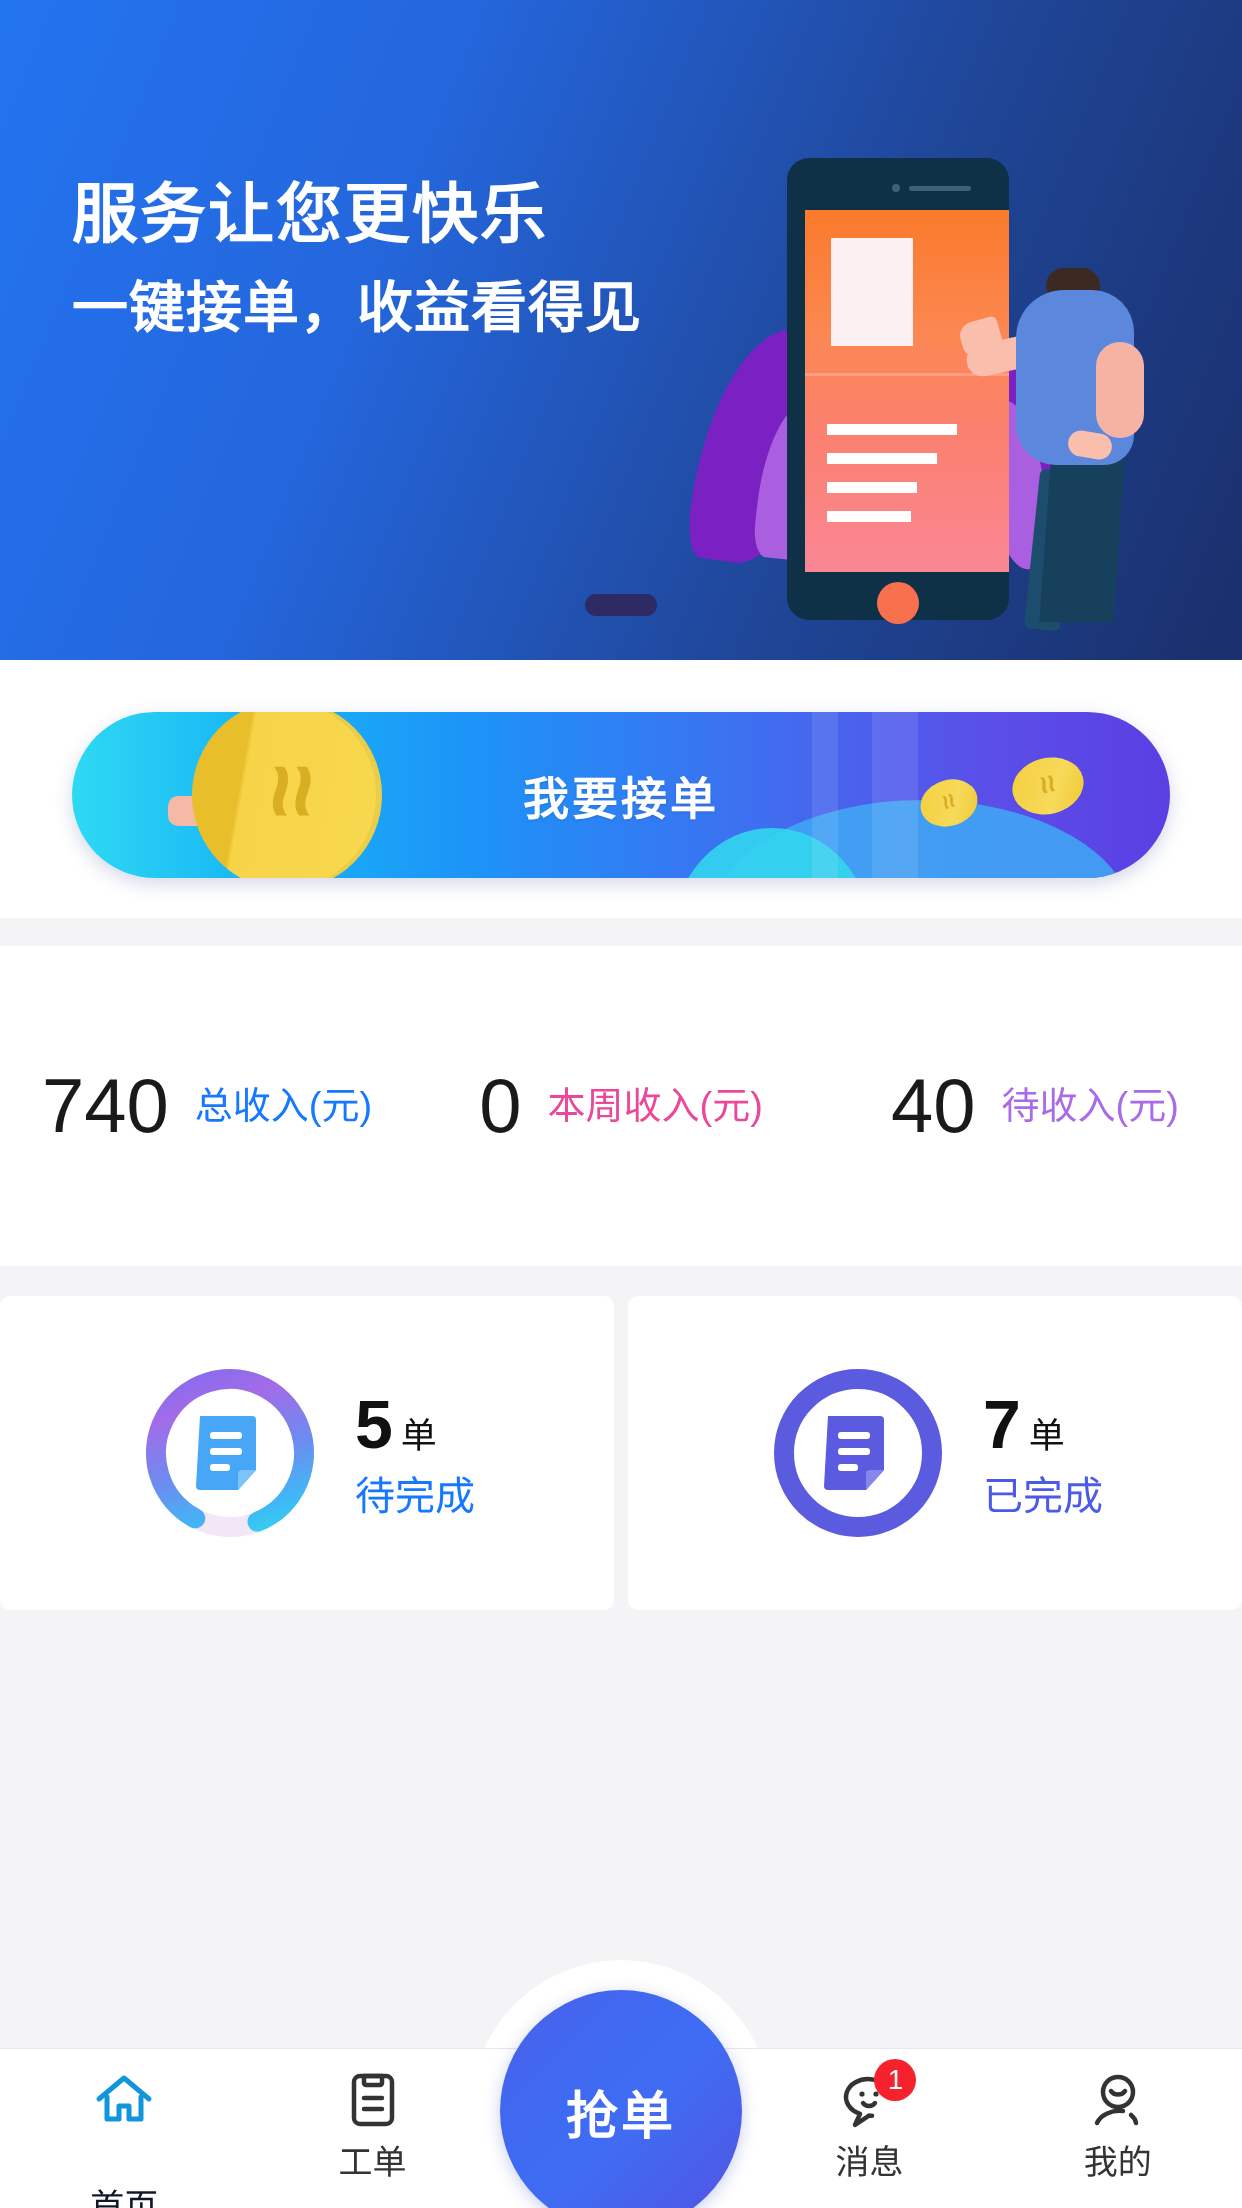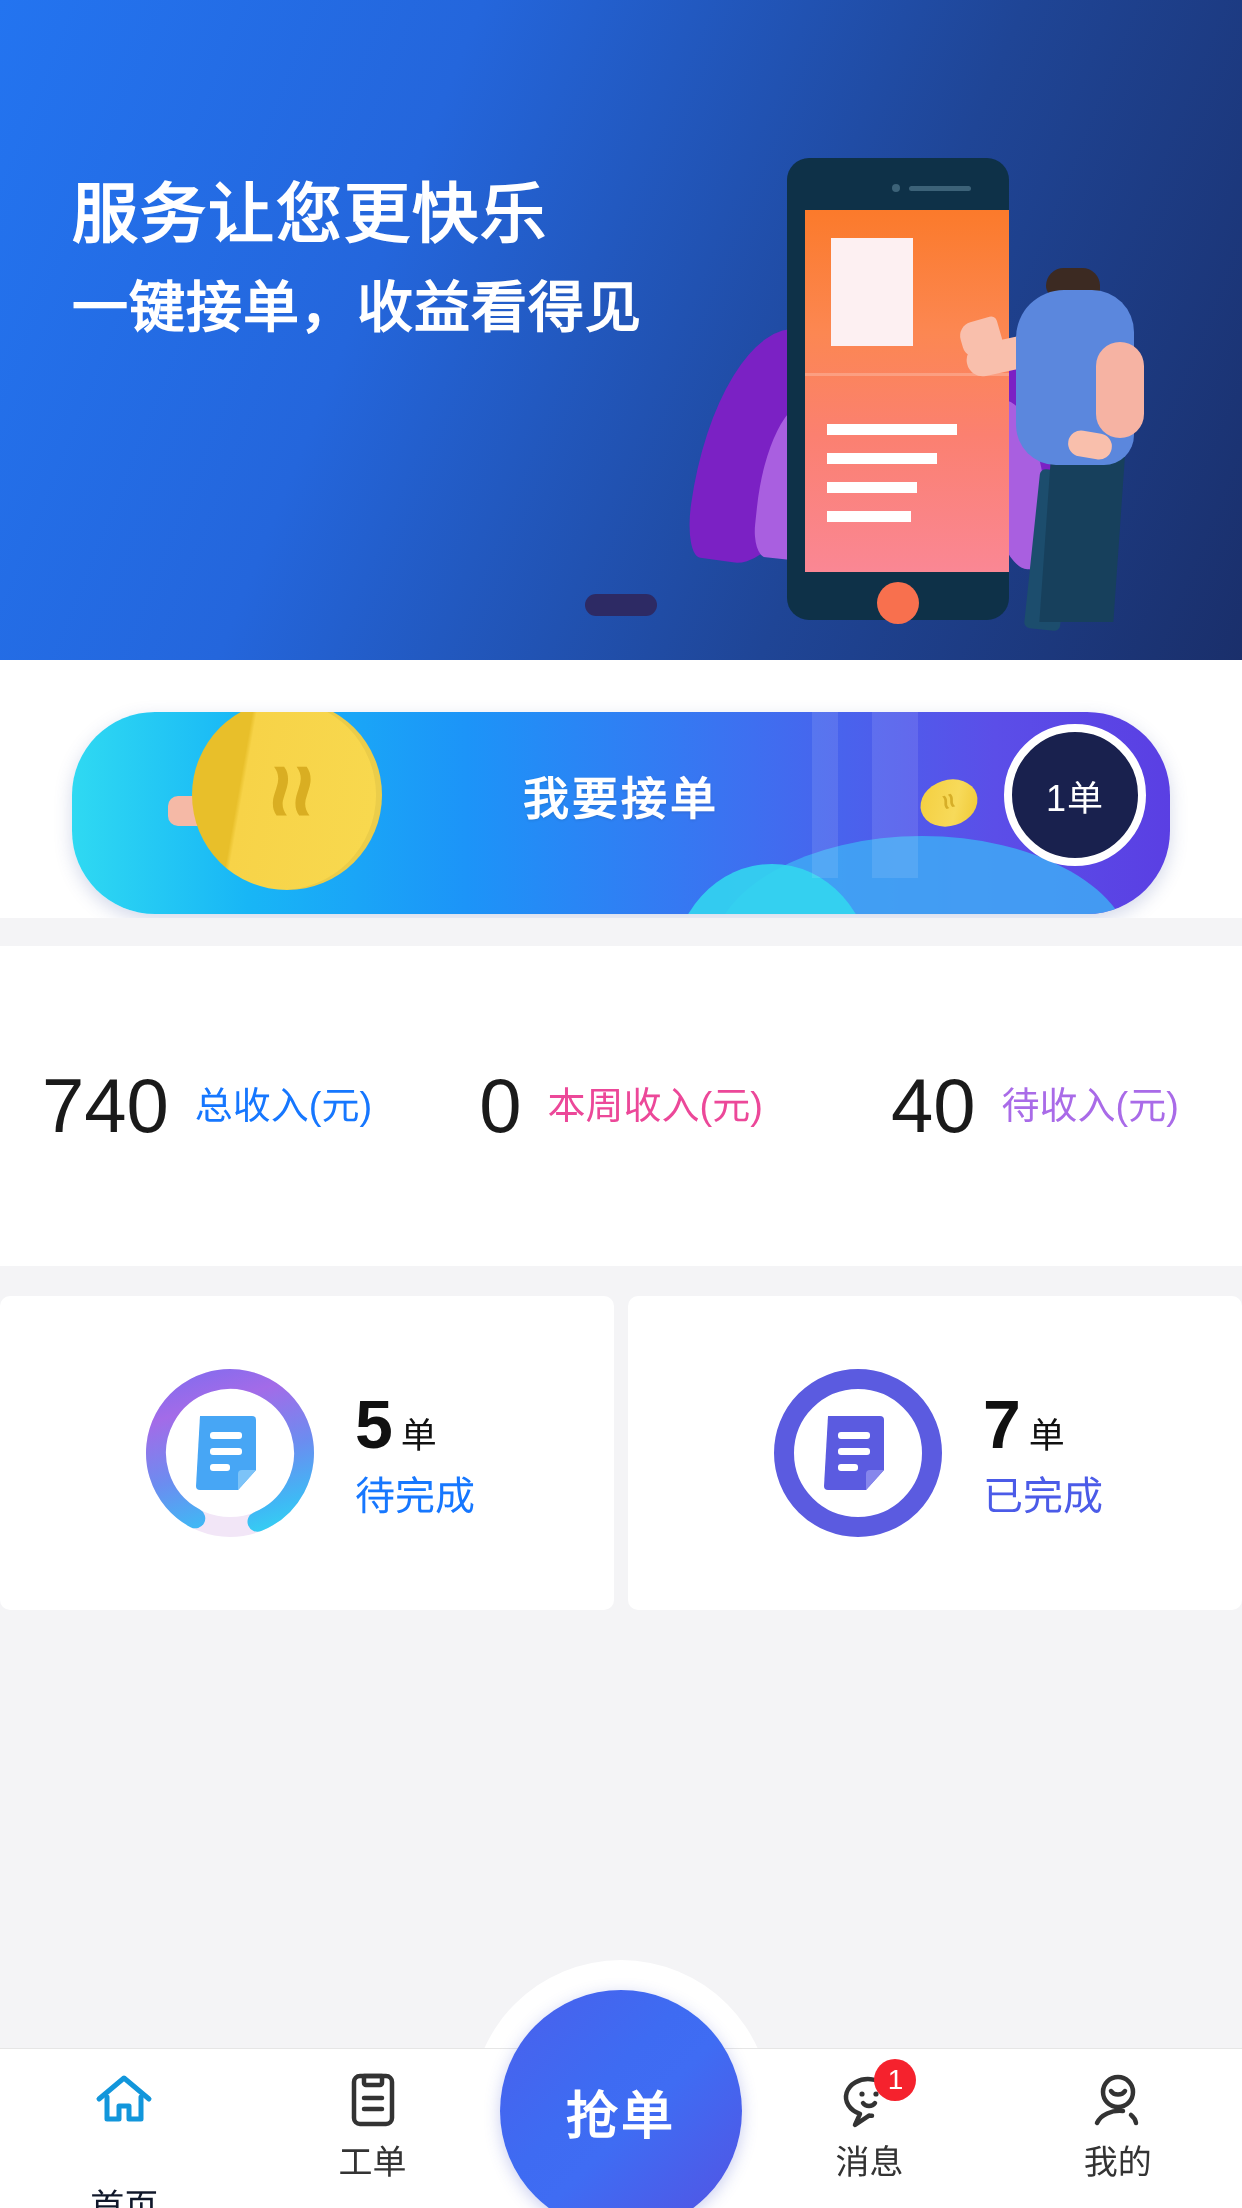--- a/index.html
+++ b/index.html
@@ -134,21 +134,21 @@
     position: absolute; left: 585px; top: 594px; width: 72px; height: 22px;
     background: #2D2A64; border-radius: 12px;
   }
 
   
   .pill-wrap {
     position: absolute; left: 0; top: 660px; width: 1242px; height: 258px;
     background: #ffffff;
   }
   .pill {
-    position: absolute; left: 72px; top: 52px; width: 1098px; height: 202px;
+    position: absolute; left: 72px; top: 52px; width: 1098px; height: 166px;
     border-radius: 83px; overflow: hidden;
     background: linear-gradient(90deg, #2FD9F2 0%, #18B6F6 16%, #1C94F8 36%, #3E6FF0 62%, #5B4EE8 84%, #5A3FE3 100%);
     box-shadow: 0 6px 18px rgba(60,80,160,0.22);
   }
   .pill-wave {
     position: absolute; left: 640px; bottom: -42px; width: 420px; height: 120px;
     background: #3FA9F5; border-radius: 50% 50% 0 0 / 100% 100% 0 0;
     opacity: .85;
   }
   .pill-wave2 {
@@ -357,21 +357,20 @@
     <div class="pill">
       <div class="pill-wave"></div>
       <div class="pill-wave2"></div>
       <div class="pill-stripe s1"></div>
       <div class="pill-stripe s2"></div>
       <div class="hand-pink"></div>
       <div class="coin-big"></div>
       <div class="coin-sm coin-a"></div>
       <div class="coin-sm coin-b"></div>
       <div class="pill-label">我要接单</div>
-      <div class="pill-count">1单</div>
     </div>
   </div>
 
   <div class="gap gap1"></div>
 
   <div class="income">
     <div class="income-col">
       <div class="income-val">740</div>
       <div class="income-lbl" id="inc-lbl-0" style="color: rgb(22, 119, 255);">总收入(元)</div>
     </div>

